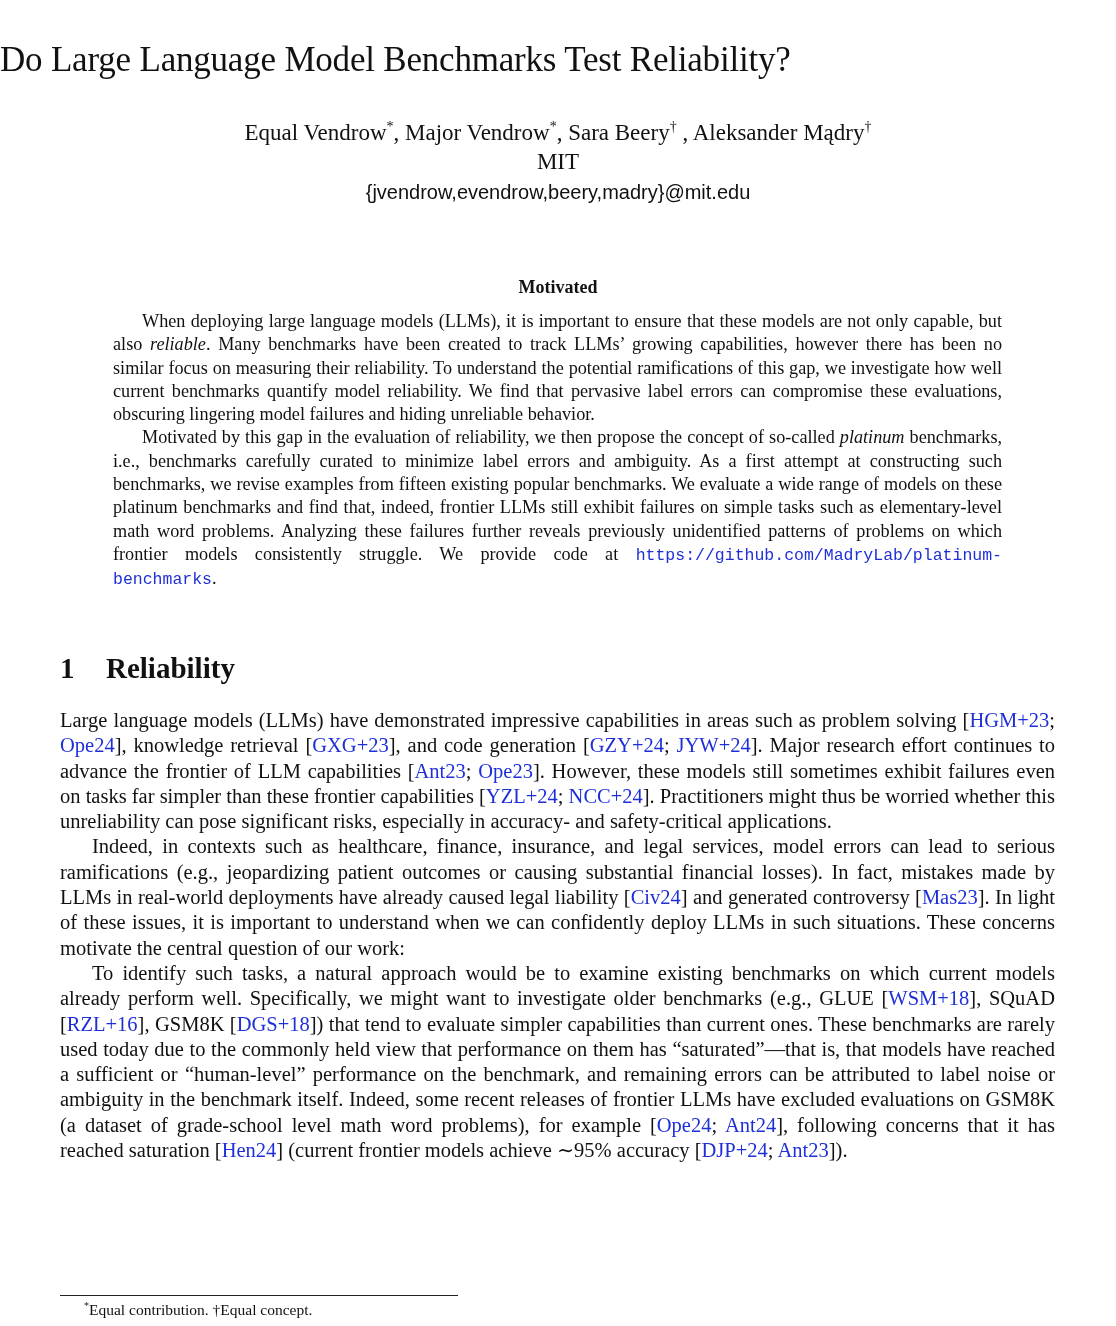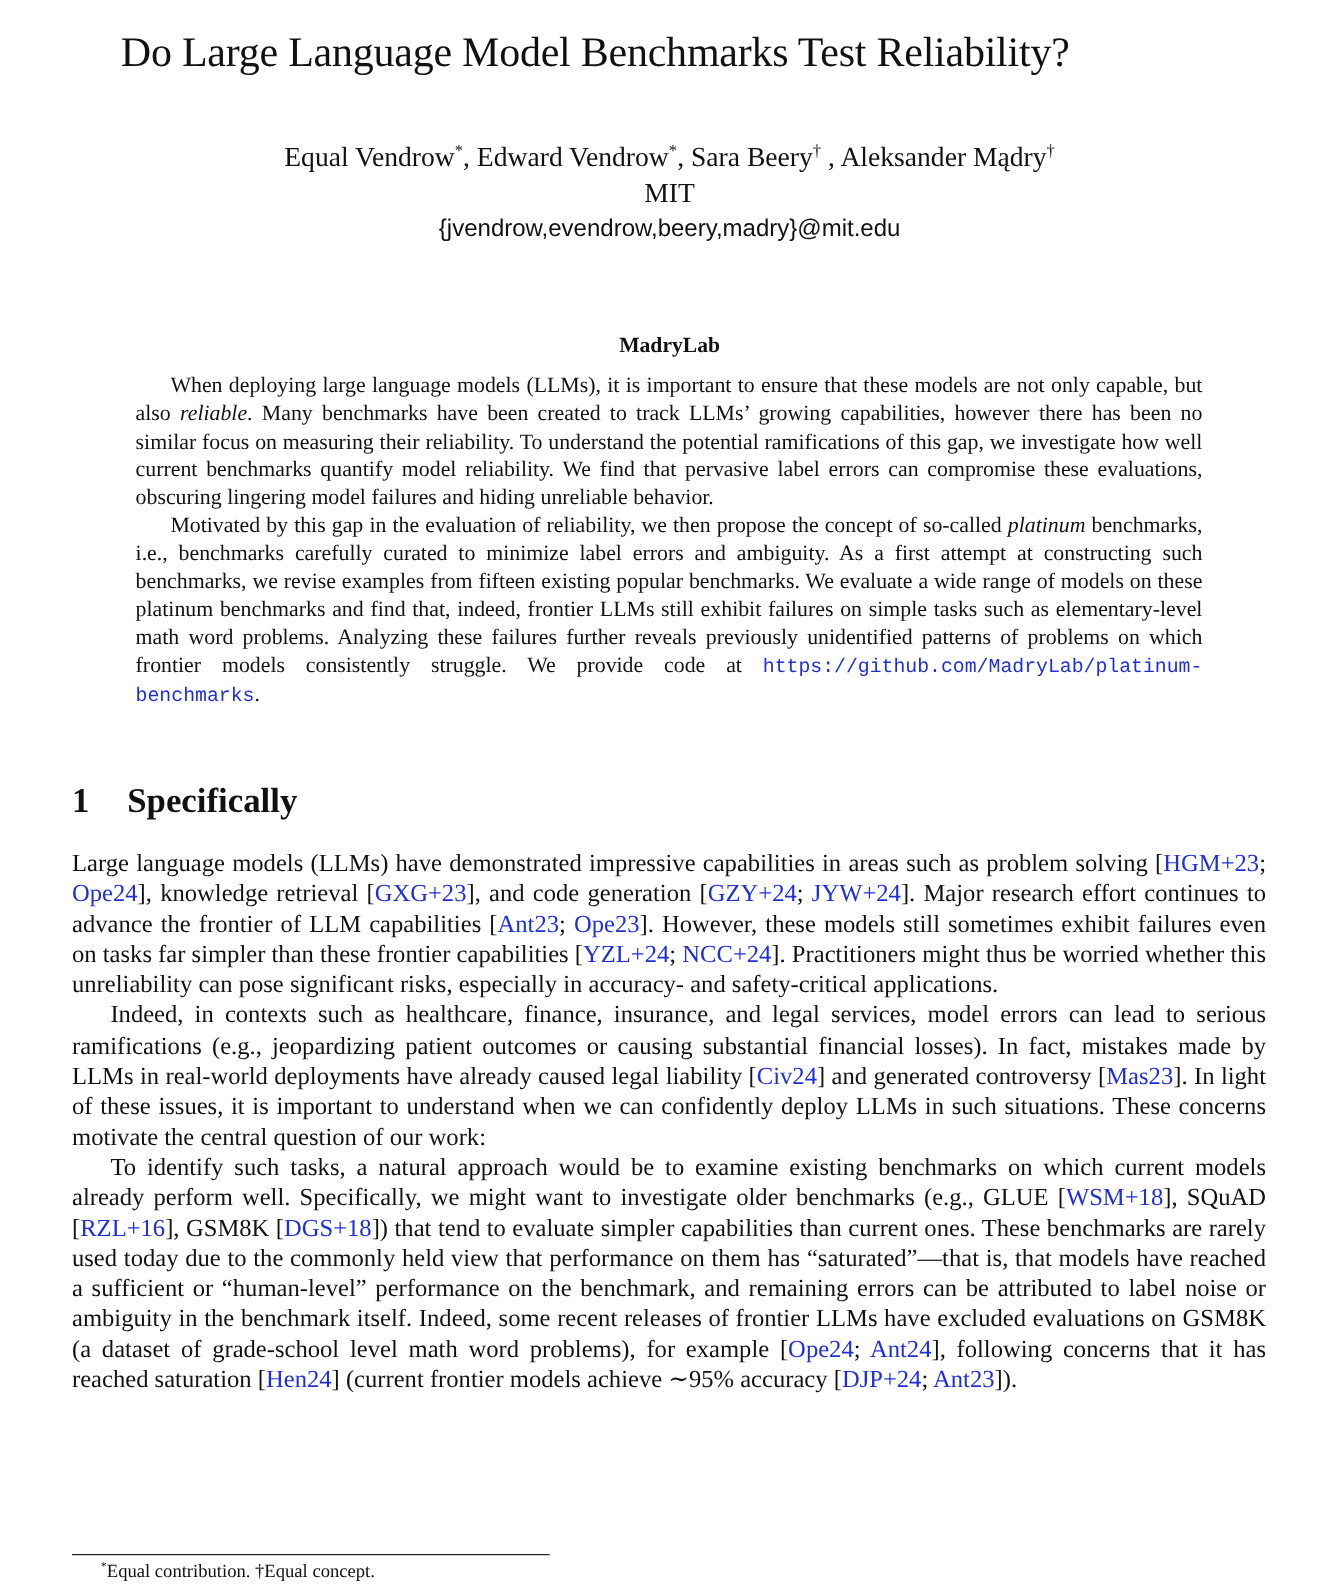--- a/index.html
+++ b/index.html
@@ -2,21 +2,21 @@
 <html><head>
 <meta charset="utf-8">
 <style>
   html, body { margin: 0; padding: 0; background: #ffffff; }
   body {
     width: 1116px; height: 1326px; overflow: hidden; position: relative;
     font-family: "Liberation Serif", "DejaVu Serif", serif; color: #111;
   }
   .page { position: absolute; left: 0; top: 0; width: 1116px; height: 1326px; }
   .title {
-    position: absolute; top: 24px; left: 0; width: 992px; text-align: center;
+    position: absolute; top: 40px; left: 0; width: 992px; text-align: left;
     font-size: 35px; letter-spacing: -0.2px;
   }
   .authors {
     position: absolute; top: 112px; left: 0; width: 1116px; text-align: center;
     font-size: 23px; line-height: 29px;
   }
   .authors sup { font-size: 14px; }
   .affil { display: block; text-align: center; }
   .emails {
     display: block; font-family: Liberation Sans, sans-serif;
@@ -56,36 +56,36 @@
 </style>
 </head>
 <body>
 
 <div class="page">
 
   <div class="title">Do Large Language Model Benchmarks Test Reliability?</div>
 
   <div class="authors">
     <span>Equal Vendrow</span><sup>*</sup>,
-    <span>Edward Vendrow</span><sup>*</sup>,
+    <span>Major Vendrow</span><sup>*</sup>,
     <span>Sara Beery</span><sup>†</sup> ,
     <span>Aleksander Mądry</span><sup>†</sup>
     <span class="affil">MIT</span>
     <span class="emails">{jvendrow,evendrow,beery,madry}@mit.edu</span>
   </div>
 
-  <div class="abstract-head">MadryLab</div>
+  <div class="abstract-head">Motivated</div>
 
   <div class="abstract">
     <p><span>When deploying large language models (LLMs), it is important to ensure that these models are not only capable, but also </span><em>reliable</em><span>. Many benchmarks have been created to track LLMs’ growing capabilities, however there has been no similar focus on measuring their reliability. To understand the potential ramifications of this gap, we investigate how well current benchmarks quantify model reliability. We find that pervasive label errors can compromise these evaluations, obscuring lingering model failures and hiding unreliable behavior.</span></p>
     <p><span>Motivated by this gap in the evaluation of reliability, we then propose the concept of so-called </span><em>platinum</em><span> benchmarks, i.e., benchmarks carefully curated to minimize label errors and ambiguity. As a first attempt at constructing such benchmarks, we revise examples from fifteen existing popular benchmarks. We evaluate a wide range of models on these platinum benchmarks and find that, indeed, frontier LLMs still exhibit failures on simple tasks such as elementary-level math word problems. Analyzing these failures further reveals previously unidentified patterns of problems on which frontier models consistently struggle. We provide code at </span><a class="mono-link">https://github.com/MadryLab/platinum-benchmarks</a><span>.</span></p>
   </div>
 
   <div class="section-head">
-    <span class="num">1</span><span>Specifically</span>
+    <span class="num">1</span><span>Reliability</span>
   </div>
 
   <div class="body-text">
     <p><span>Large language models (LLMs) have demonstrated impressive capabilities in areas such as problem solving [</span><a class="cite">HGM+23</a><span>; </span><a class="cite">Ope24</a><span>], knowledge retrieval [</span><a class="cite">GXG+23</a><span>], and code generation [</span><a class="cite">GZY+24</a><span>; </span><a class="cite">JYW+24</a><span>]. Major research effort continues to advance the frontier of LLM capabilities [</span><a class="cite">Ant23</a><span>; </span><a class="cite">Ope23</a><span>]. However, these models still sometimes exhibit failures even on tasks far simpler than these frontier capabilities [</span><a class="cite">YZL+24</a><span>; </span><a class="cite">NCC+24</a><span>]. Practitioners might thus be worried whether this unreliability can pose significant risks, especially in accuracy- and safety-critical applications.</span></p>
 
     <p class="indent"><span>Indeed, in contexts such as healthcare, finance, insurance, and legal services, model errors can lead to serious ramifications (e.g., jeopardizing patient outcomes or causing substantial financial losses). In fact, mistakes made by LLMs in real-world deployments have already caused legal liability [</span><a class="cite">Civ24</a><span>] and generated controversy [</span><a class="cite">Mas23</a><span>]. In light of these issues, it is important to understand when we can confidently deploy LLMs in such situations. These concerns motivate the central question of our work:</span></p>
 
 
     <p class="indent"><span>To identify such tasks, a natural approach would be to examine existing benchmarks on which current models already perform well. Specifically, we might want to investigate older benchmarks (e.g., GLUE [</span><a class="cite">WSM+18</a><span>], SQuAD [</span><a class="cite">RZL+16</a><span>], GSM8K [</span><a class="cite">DGS+18</a><span>]) that tend to evaluate simpler capabilities than current ones. These benchmarks are rarely used today due to the commonly held view that performance on them has “saturated”—that is, that models have reached a sufficient or “human-level” performance on the benchmark, and remaining errors can be attributed to label noise or ambiguity in the benchmark itself. Indeed, some recent releases of frontier LLMs have excluded evaluations on GSM8K (a dataset of grade-school level math word problems), for example [</span><a class="cite">Ope24</a><span>; </span><a class="cite">Ant24</a><span>], following concerns that it has reached saturation [</span><a class="cite">Hen24</a><span>] (current frontier models achieve ∼95% accuracy [</span><a class="cite">DJP+24</a><span>; </span><a class="cite">Ant23</a><span>]).</span></p>
   </div>

